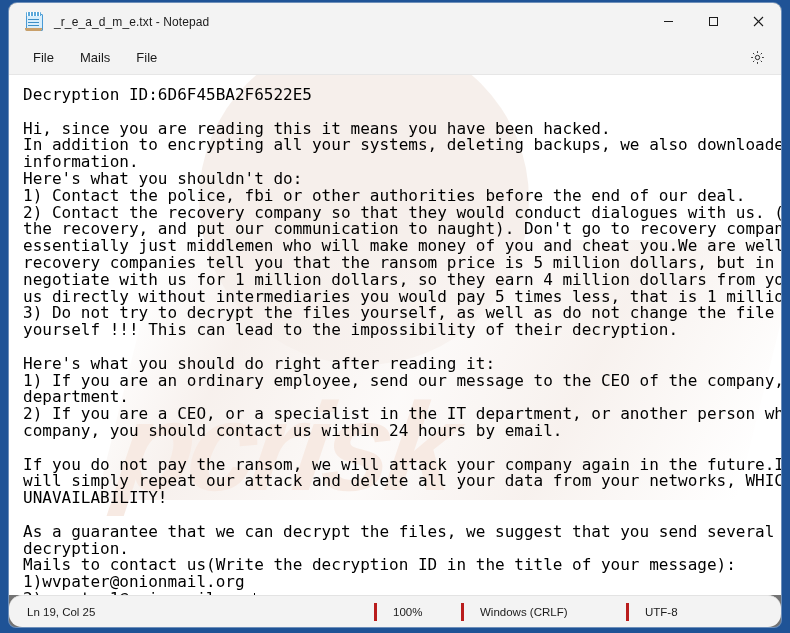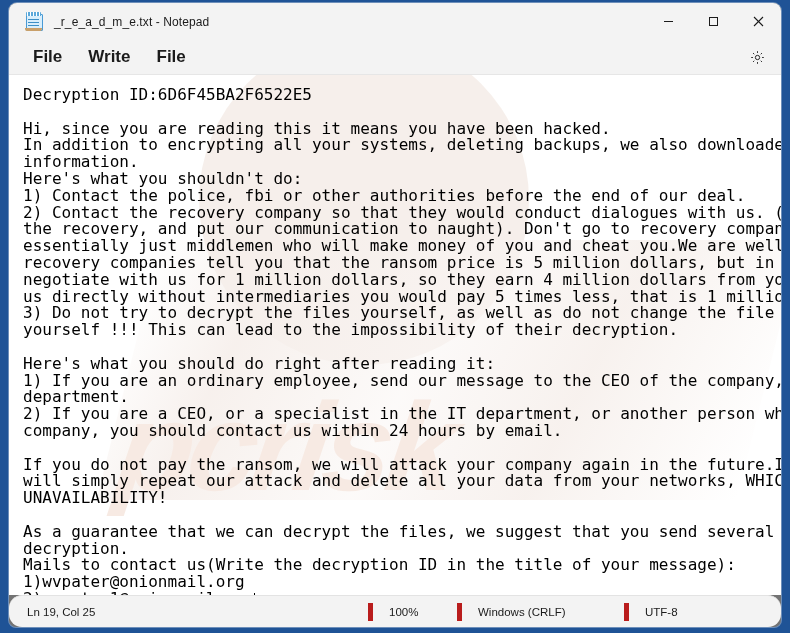--- a/index.html
+++ b/index.html
@@ -120,27 +120,26 @@
   .menubar {
     height: 34px;
     flex: 0 0 34px;
     background: #f3f3f3;
     display: flex;
     align-items: center;
     position: relative;
     border-bottom: 1px solid #e6e6e6;
   }
   .menu-item {
-    font-size: 17px;
+    font-size: 13px;
     color: #1b1b1b;
     padding: 5px 10px;
     margin-left: 6px;
     border-radius: 4px;
     white-space: nowrap;
-    font-weight: bold;
   }
   .menu-item:first-child { margin-left: 14px; }
   .settings-btn {
     position: absolute;
     right: 10px;
     top: 4px;
     width: 28px;
     height: 26px;
     display: flex;
     align-items: center;
@@ -233,21 +232,21 @@
   }
   .status-left {
     padding-left: 18px;
     flex: 1 1 auto;
   }
   .status-cell {
     height: 18px;
     display: flex;
     align-items: center;
     padding: 0 16px;
-    border-left: 5px solid #b91c1c;
+    border-left: 3px solid #b91c1c;
     white-space: nowrap;
   }
   .status-cell.zoom { width: 52px; padding-left: 16px; }
   .status-cell.eol { width: 130px; }
   .status-cell.enc { width: 120px; }
 </style>
 </head>
 <body>
 
 <div class="desktop">
@@ -279,21 +278,21 @@
           <svg width="11" height="11" viewBox="0 0 11 11" aria-hidden="true">
             <line x1="1" y1="1" x2="10" y2="10" stroke="currentColor" stroke-width="1.1"></line>
             <line x1="10" y1="1" x2="1" y2="10" stroke="currentColor" stroke-width="1.1"></line>
           </svg>
         </div>
       </div>
     </div>
 
     <div class="menubar">
       <div class="menu-item">File</div>
-      <div class="menu-item">Write</div>
+      <div class="menu-item">Mails</div>
       <div class="menu-item">File</div>
 
       <div class="settings-btn">
         <svg width="15" height="15" viewBox="0 0 16 16" aria-hidden="true">
           <g fill="none" stroke="#1b1b1b" stroke-width="1">
             <circle cx="8" cy="8" r="2.3"></circle>
             <path d="M8 1.3v1.8M8 12.9v1.8M14.7 8h-1.8M3.1 8H1.3M12.74 3.26l-1.27 1.27M4.53 11.47l-1.27 1.27M12.74 12.74l-1.27-1.27M4.53 4.53L3.26 3.26"></path>
           </g>
         </svg>
       </div>

